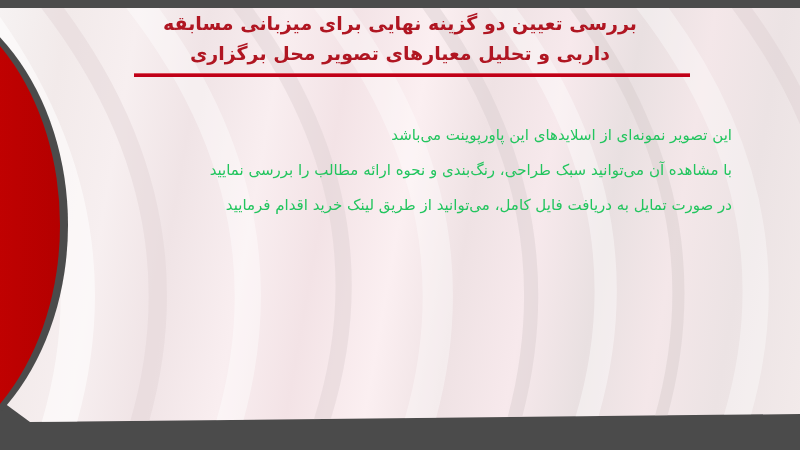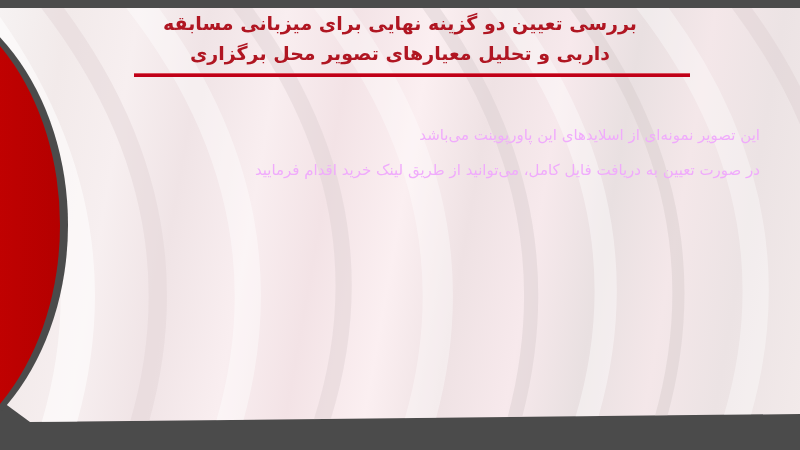--- a/index.html
+++ b/index.html
@@ -110,26 +110,26 @@
     top: 73px;
     width: 556px;
     height: 3px;
     background: #c00018;
     border-top: 1px solid #d8505c;
   }
 
   
   .body-block {
     position: absolute;
-    right: 40px;
+    right: 68px;
     top: 118px;
     width: 700px;
     text-align: right;
     direction: rtl;
-    color: #f0abfc;
+    color: #22c55e;
   }
   .body-line {
     font-size: 15px;
     line-height: 35px;
     font-weight: normal;
     white-space: nowrap;
   }
 </style>
 </head>
 <body>
@@ -168,16 +168,17 @@
   <div class="red-shape-inner"></div>
 
   <div class="title-block">
     <div class="title-line">بررسی تعیین دو گزینه نهایی برای میزبانی مسابقه</div>
     <div class="title-line">داربی و تحلیل معیارهای تصویر محل برگزاری</div>
   </div>
   <div class="title-rule"></div>
 
   <div class="body-block">
     <div class="body-line">این تصویر نمونه‌ای از اسلایدهای این پاورپوینت می‌باشد</div>
-    <div class="body-line">در صورت تعیین به دریافت فایل کامل، می‌توانید از طریق لینک خرید اقدام فرمایید</div>
+    <div class="body-line">با مشاهده آن می‌توانید سبک طراحی، رنگ‌بندی و نحوه ارائه مطالب را بررسی نمایید</div>
+    <div class="body-line">در صورت تمایل به دریافت فایل کامل، می‌توانید از طریق لینک خرید اقدام فرمایید</div>
   </div>
 
 </div>
 
 </body></html>

